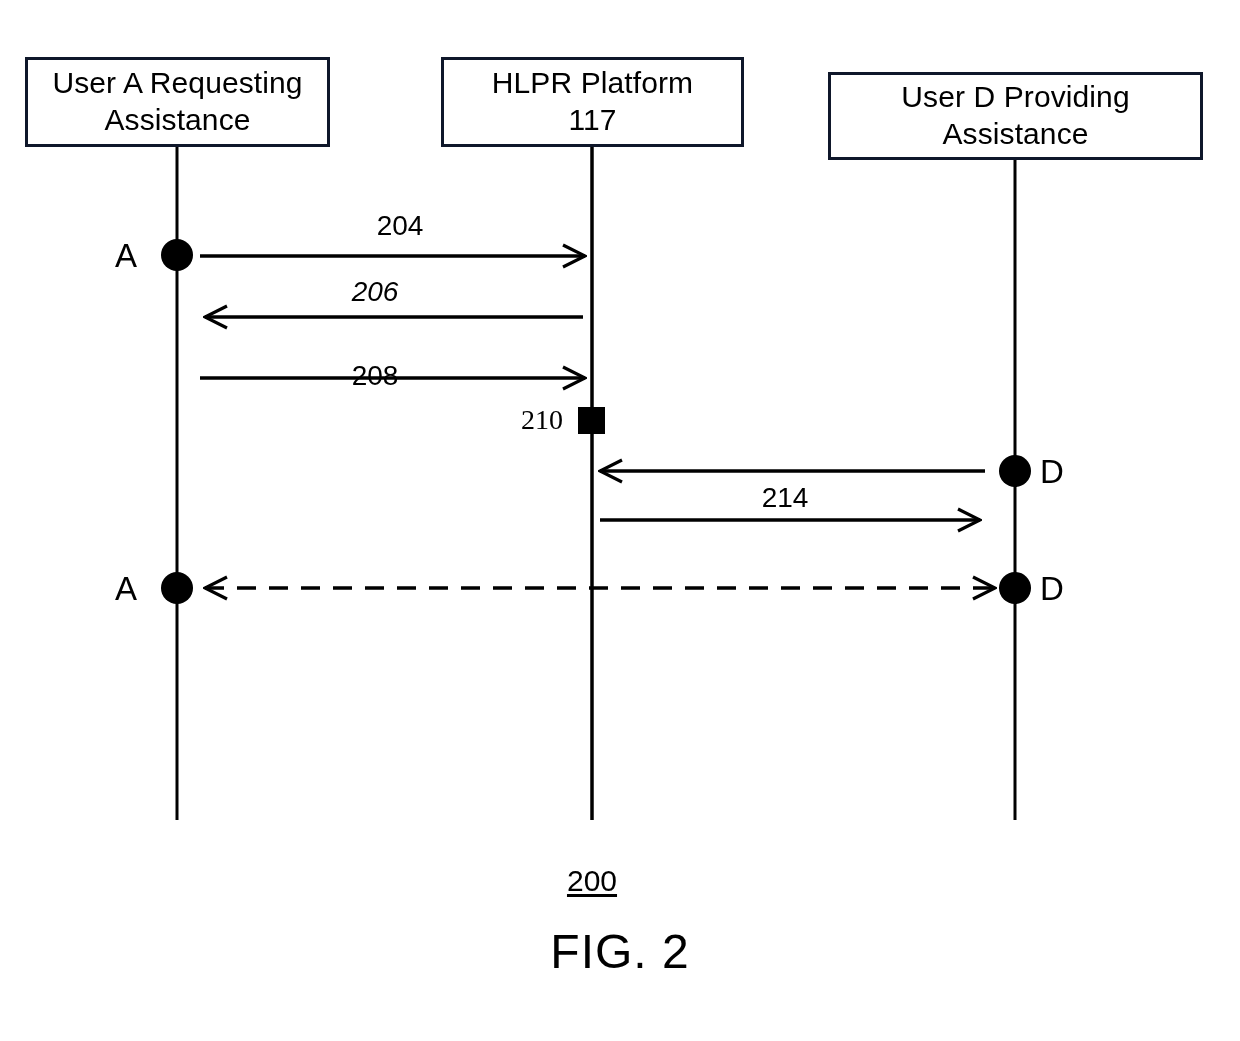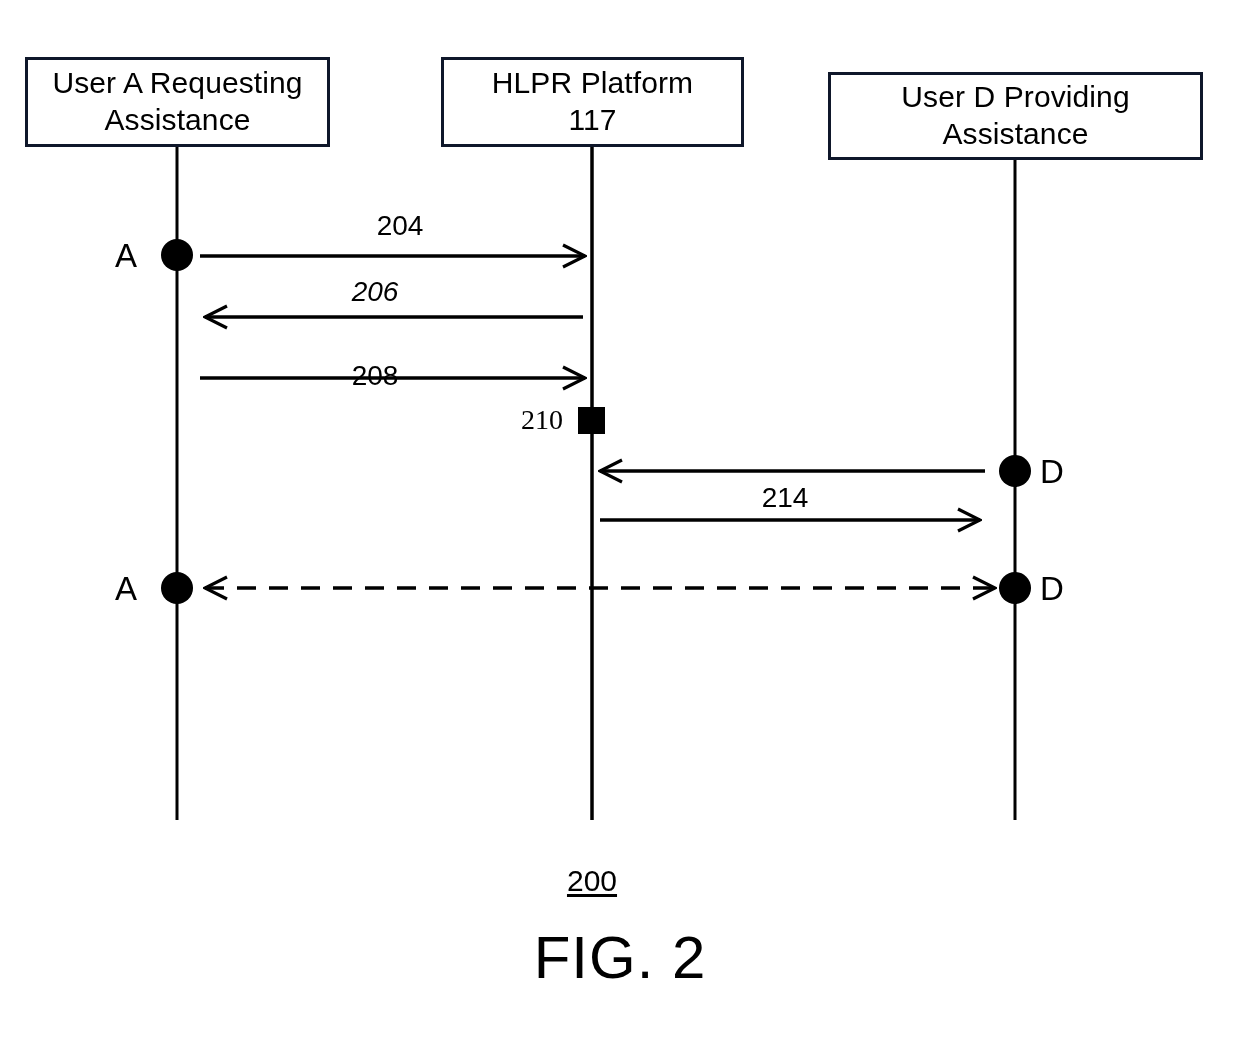--- a/index.html
+++ b/index.html
@@ -55,21 +55,21 @@
   .fig-ref {
     position: absolute;
     font-size: 30px;
     text-decoration: underline;
     text-underline-offset: 3px;
     line-height: 1;
     white-space: nowrap;
   }
   .fig-caption {
     position: absolute;
-    font-size: 60px;
+    font-size: 48px;
     line-height: 1;
     white-space: nowrap;
     letter-spacing: 1px;
   }
 </style>
 </head>
 <body>
 
 <div id="figure">
 

